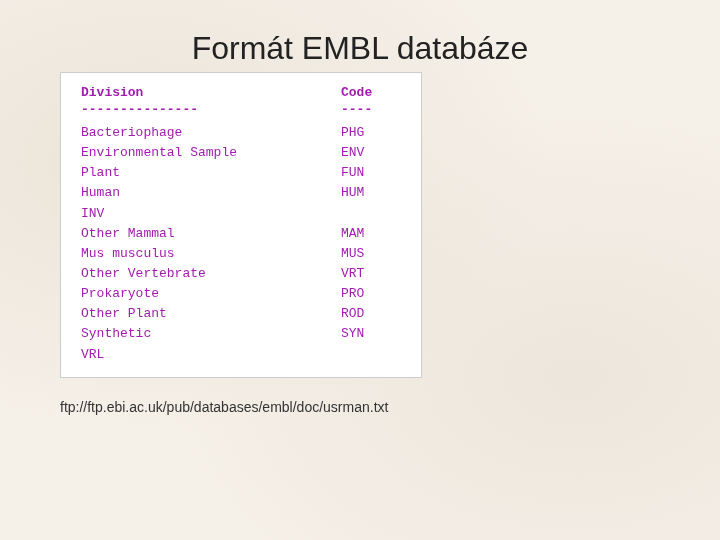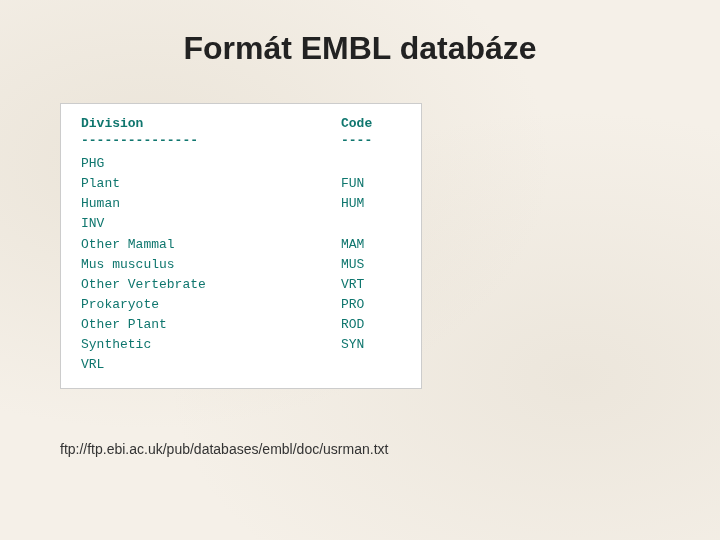--- a/index.html
+++ b/index.html
@@ -18,35 +18,35 @@
       font-family: Georgia, serif;
       display: flex;
       flex-direction: column;
       align-items: flex-start;
       padding: 30px 60px;
       overflow: hidden;
     }
 
     .title {
       font-size: 32px;
-      font-weight: bold;
+      font-weight: normal;
       color: #222;
-      margin-bottom: 36px;
+      margin-bottom: 5px;
       align-self: center;
       font-family: Arial, sans-serif;
     }
 
     .table-container {
       background-color: #fff;
       border: 1px solid #ccc;
       padding: 12px 20px;
-      margin-bottom: 32px;
+      margin-bottom: 7px;
       font-family: 'Courier New', Courier, monospace;
       font-size: 13px;
-      color: #0f766e;
+      color: #a21caf;
       min-width: 320px;
     }
 
     .table-header-row {
       display: flex;
       gap: 60px;
       margin-bottom: 2px;
     }
 
     .table-divider {
@@ -76,40 +76,45 @@
     }
 
     .cell-code {
       width: 60px;
     }
 
     .footer-link {
       font-size: 14px;
       color: #333;
       font-family: Arial, sans-serif;
-      margin-top: 20px;
+      margin-top: 14px;
     }
   </style>
 </head>
 <body>
 
 <h1 class="title">Formát EMBL databáze</h1>
 
 <div class="table-container">
   <div class="table-header-row">
     <span class="col-division">Division</span>
     <span class="col-code">Code</span>
   </div>
   <div class="table-divider">
     <span class="col-division">---------------</span>
     <span class="col-code">----</span>
   </div>
   <div id="table-rows-container">
       <div class="data-row">
+        <span class="cell-division">Bacteriophage</span>
         <span class="cell-code">PHG</span>
+      </div>
+      <div class="data-row">
+        <span class="cell-division">Environmental Sample</span>
+        <span class="cell-code">ENV</span>
       </div>
       <div class="data-row">
         <span class="cell-division">Plant</span>
         <span class="cell-code">FUN</span>
       </div>
       <div class="data-row">
         <span class="cell-division">Human</span>
         <span class="cell-code">HUM</span>
       </div>
       <div class="data-row">

